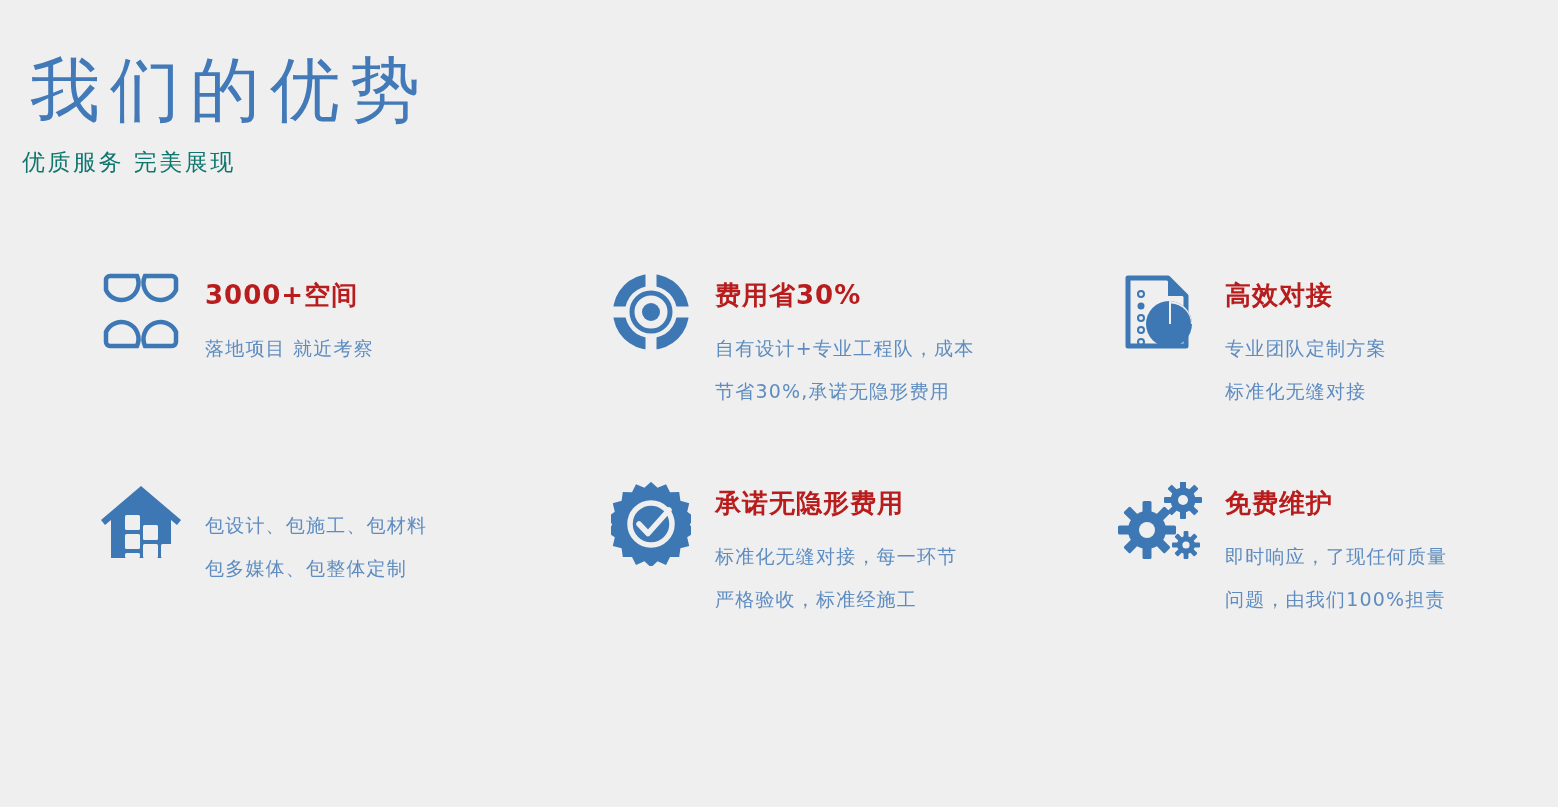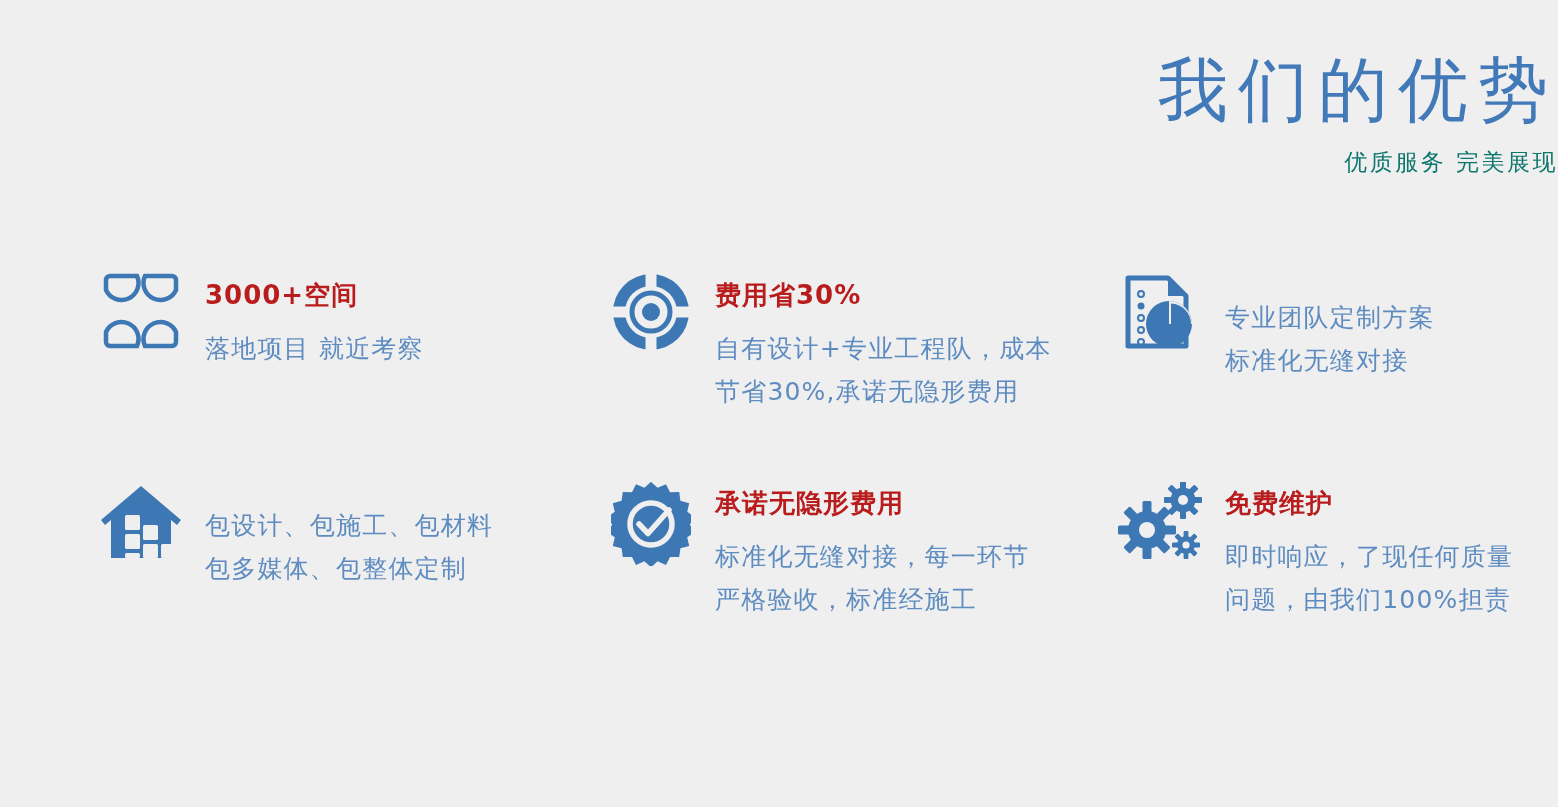--- a/index.html
+++ b/index.html
@@ -24,21 +24,22 @@
     height: 807px;
     background: #efefef;
   }
 
   
   .header {
     position: absolute;
     top: 52px;
     left: 0;
     width: 1558px;
-    text-align: right;
+    text-align: left;
+    padding-left: 20px;
   }
 
   .page-title {
     font-size: 70px;
     font-weight: 400;
     color: #4279b8;
     letter-spacing: 10px;
     line-height: 1.1;
     text-indent: 10px;
     font-family: "DejaVu Sans", "Liberation Sans", sans-serif;
@@ -92,21 +93,21 @@
     font-size: 26px;
     font-weight: bold;
     color: #b91c1c;
     letter-spacing: 1px;
     line-height: 1.2;
     font-family: "DejaVu Sans", "Liberation Sans", sans-serif;
   }
 
   .feature-desc {
     margin-top: 16px;
-    font-size: 25px;
+    font-size: 19px;
     font-weight: 400;
     color: #5e8cc0;
     line-height: 43px;
     letter-spacing: 1.2px;
     font-family: "DejaVu Sans", "Liberation Sans", sans-serif;
     white-space: nowrap;
   }
 
   .feature-desc .desc-line { display: block; }
 
@@ -183,20 +184,21 @@
           </g>
           <circle cx="19" cy="34" r="3.5" fill="#3d78b5"></circle>
           <g>
             <circle cx="47" cy="52" r="23" fill="#3d78b5"></circle>
             <path d="M47 52 L47 29 A23 23 0 0 1 70 52 Z" fill="#efefef"></path>
             <path d="M49 52 L49 31.5 A20.5 20.5 0 0 1 69 52 Z" fill="#3d78b5"></path>
           </g>
         </svg>
       </div>
       <div class="feature-body">
+        <div class="feature-title">高效对接</div>
         <div class="feature-desc">
           <span class="desc-line">专业团队定制方案</span>
           <span class="desc-line">标准化无缝对接</span>
         </div>
       </div>
     </div>
 
     <div class="feature row2">
       <div class="feature-icon">
         <svg width="84" height="80" viewBox="0 0 84 80" aria-hidden="true">

